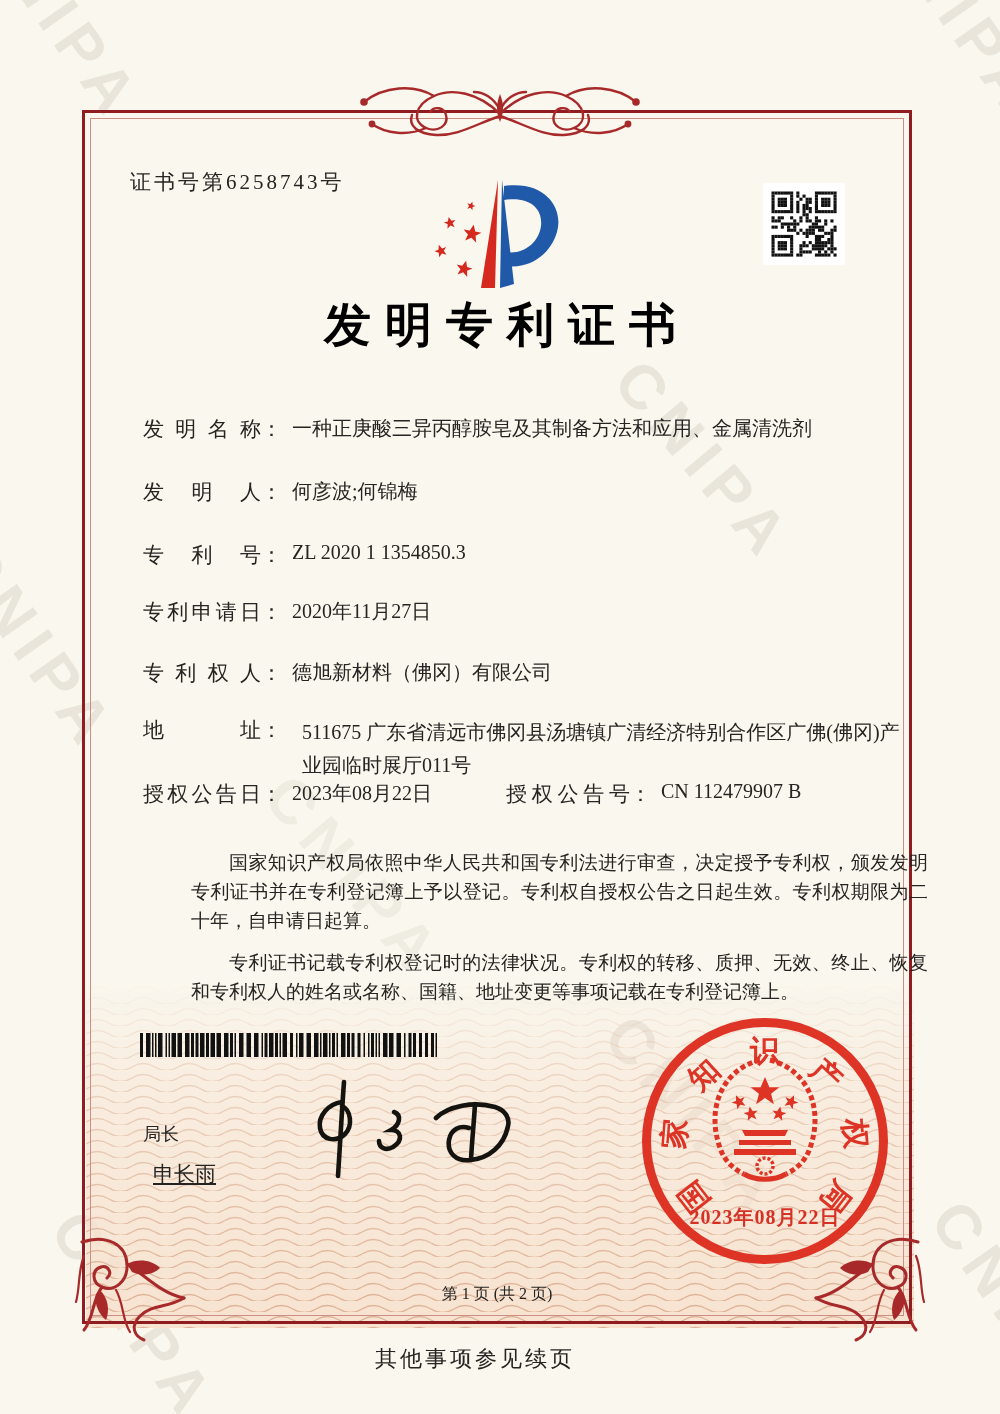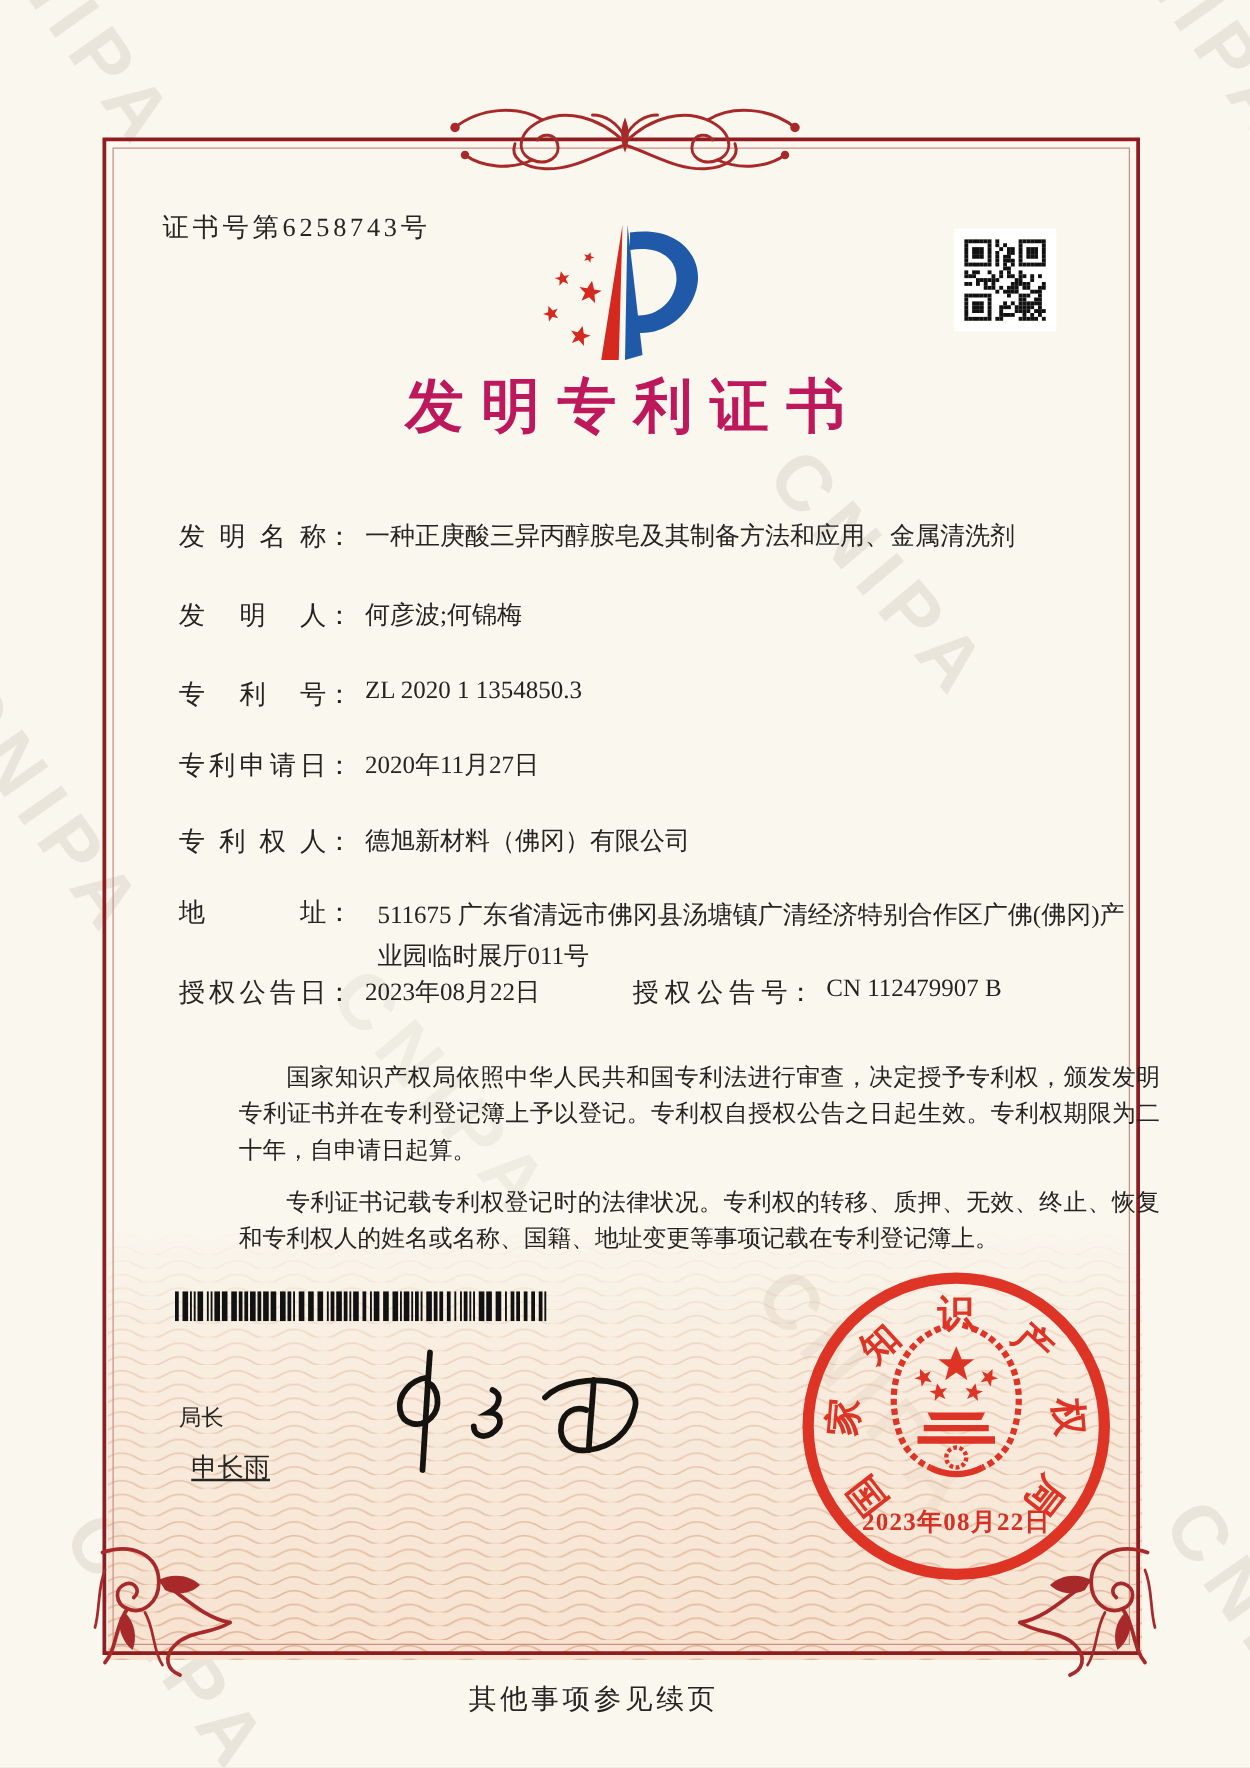--- a/index.html
+++ b/index.html
@@ -22,21 +22,21 @@
     border:3px solid #8e1c20;z-index:3;box-sizing:border-box;}
   .frame-inner{position:absolute;left:90px;top:118px;width:814px;height:1198px;
     border:1px solid #c98f88;z-index:3;box-sizing:border-box;}
   .ornament{position:absolute;z-index:4;}
   
   .content{position:absolute;inset:0;z-index:5;}
   .certno{position:absolute;left:130px;top:168px;font-size:21px;letter-spacing:3px;}
   .logo{position:absolute;left:433px;top:170px;}
   .qr{position:absolute;left:763px;top:183px;width:82px;height:82px;background:#fff;padding:0;}
   .title{position:absolute;left:0;top:294px;width:100%;text-align:center;
-    font-size:47px;font-weight:bold;letter-spacing:14px;text-indent:14px;color:#be185d;}
+    font-size:47px;font-weight:bold;letter-spacing:14px;text-indent:14px;color:#000000;}
   .frow{position:absolute;left:143px;font-size:21px;}
   .frow .lab{display:inline-flex;justify-content:space-between;width:118px;
     vertical-align:top;font-family:"Liberation Serif","DejaVu Serif",serif;}
   .frow .colon{vertical-align:top;}
   .frow .val{display:inline-block;margin-left:10px;font-size:20px;vertical-align:top;font-family:Liberation Serif, serif;}
   .frow .val.wrap{width:600px;line-height:33px;margin-left:20px;}
   .pair2{position:absolute;left:363px;top:0;white-space:nowrap;}
   .pair2 .lab{width:124px;}
   .bodytext{position:absolute;left:143px;top:848px;width:737px;
     font-size:19px;line-height:29px;text-align:justify;margin-left:48px;}
@@ -551,20 +551,21 @@
         <g fill="none" stroke="#15130f" stroke-width="4.6" stroke-linecap="round">
           <path d="M56,6 C54,32 52,70 50,100"></path>
           <path d="M54,26 C40,28 30,40 32,52 C34,64 48,67 57,58 C65,50 63,34 54,30"></path>
           <path d="M106,36 C114,39 112,49 103,54 C113,54 116,64 105,71 C98,75 91,72 91,65"></path>
           <path d="M148,42 C160,30 186,25 207,31 C217,34 222,42 220,50 C216,70 201,82 183,84 C168,86 159,77 161,64 C163,53 172,49 181,52"></path>
           <path d="M187,28 C186,46 184,64 183,84"></path>
         </g>
       </svg>
     </div>
 
+    <div class="pageinfo">第 1 页 (共 2 页)</div>
     <div class="contnote">其他事项参见续页</div>
   </div>
 
   <div class="seal">
     <div class="ring"></div>
     <div id="sealchars">
         <span class="schar" style="transform: translate(-50%, -50%) rotate(-128deg) translateY(-90px);">国</span>
         <span class="schar" style="transform: translate(-50%, -50%) rotate(-85.3333deg) translateY(-90px);">家</span>
         <span class="schar" style="transform: translate(-50%, -50%) rotate(-42.6667deg) translateY(-90px);">知</span>
         <span class="schar" style="transform: translate(-50%, -50%) rotate(0deg) translateY(-90px);">识</span>

